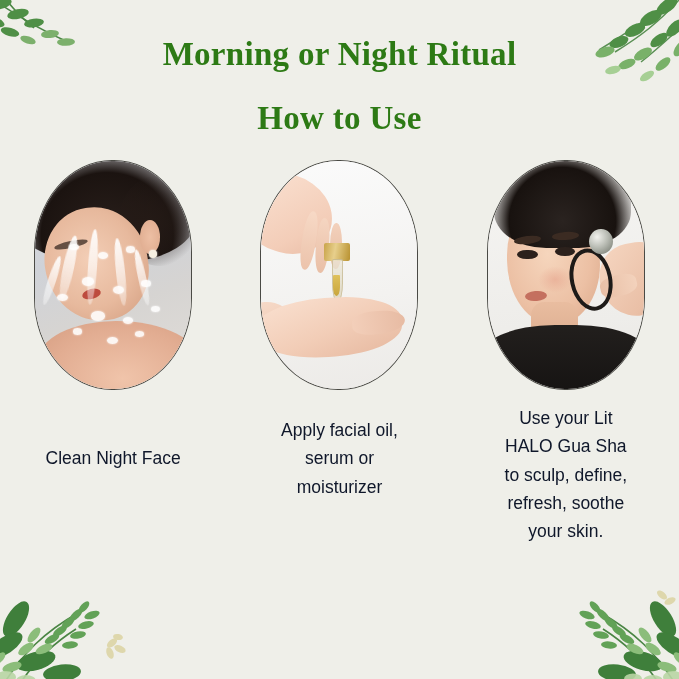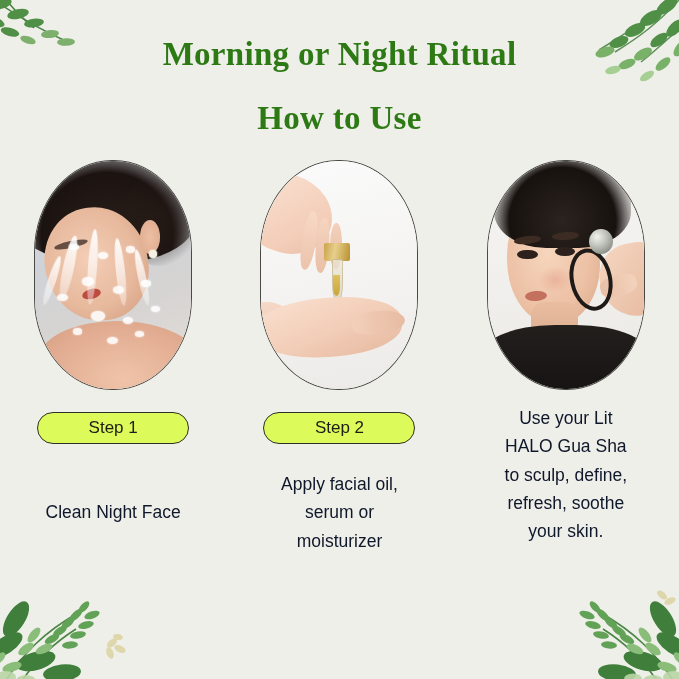--- a/index.html
+++ b/index.html
@@ -341,41 +341,39 @@
             <div class="drop" style="left:14%;top:46%;width:7%;height:5%"></div>
             <div class="drop" style="left:36%;top:58%;width:9%;height:6.5%"></div>
             <div class="drop" style="left:56%;top:62%;width:7%;height:5%"></div>
             <div class="drop" style="left:74%;top:54%;width:6%;height:4.5%"></div>
             <div class="drop" style="left:24%;top:70%;width:6%;height:4.5%"></div>
             <div class="drop" style="left:46%;top:76%;width:7%;height:5%"></div>
             <div class="drop" style="left:64%;top:72%;width:6%;height:4%"></div>
           </div>
         </div>
       </div>
-      <div class="badge">Step 1</div>
       <div class="caption cap1">Clean Night Face</div>
     </div>
 
     <div class="col">
       <div class="photo">
         <div class="ph-inner">
           <div class="p2-bg"></div>
           <div class="p2-arm"></div>
           <div class="p2-f1"></div>
           <div class="p2-f2"></div>
           <div class="p2-f3"></div>
           <div class="p2-cap"></div>
           <div class="p2-tube"></div>
           <div class="p2-oil"></div>
           <div class="p2-wrist"></div>
           <div class="p2-palm"></div>
           <div class="p2-palmf"></div>
         </div>
       </div>
-      <div class="badge">Step 2</div>
       <div class="caption cap2">Apply facial oil,
 serum or
 moisturizer</div>
     </div>
 
     <div class="col">
       <div class="photo">
         <div class="ph-inner">
           <div class="p3-bg"></div>
           <div class="p3-face"></div>

